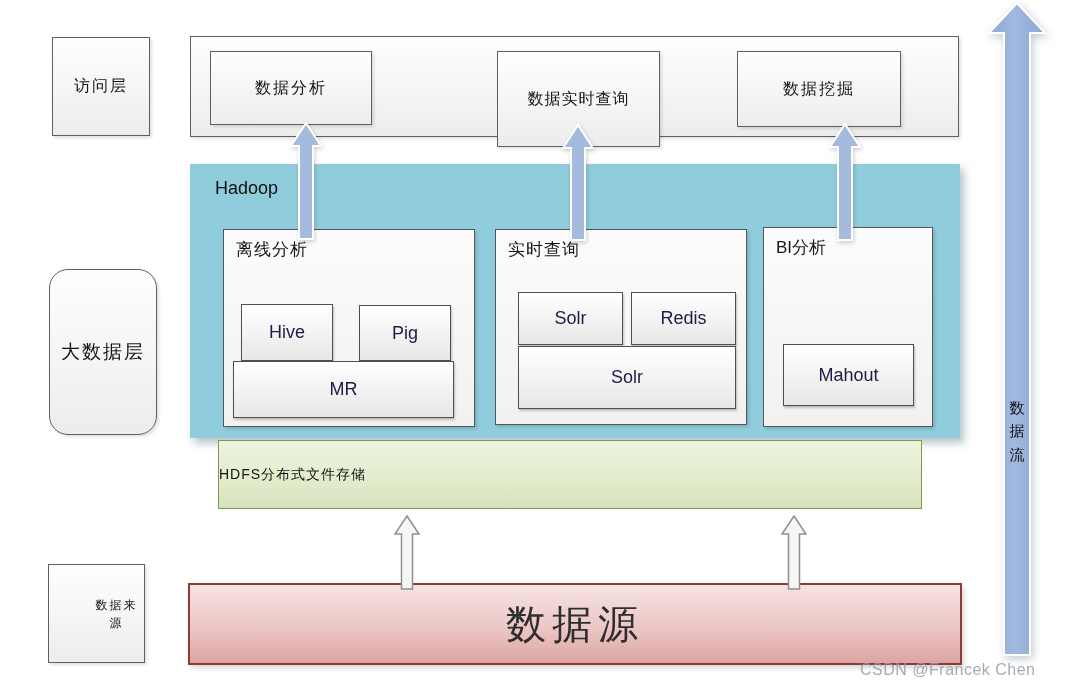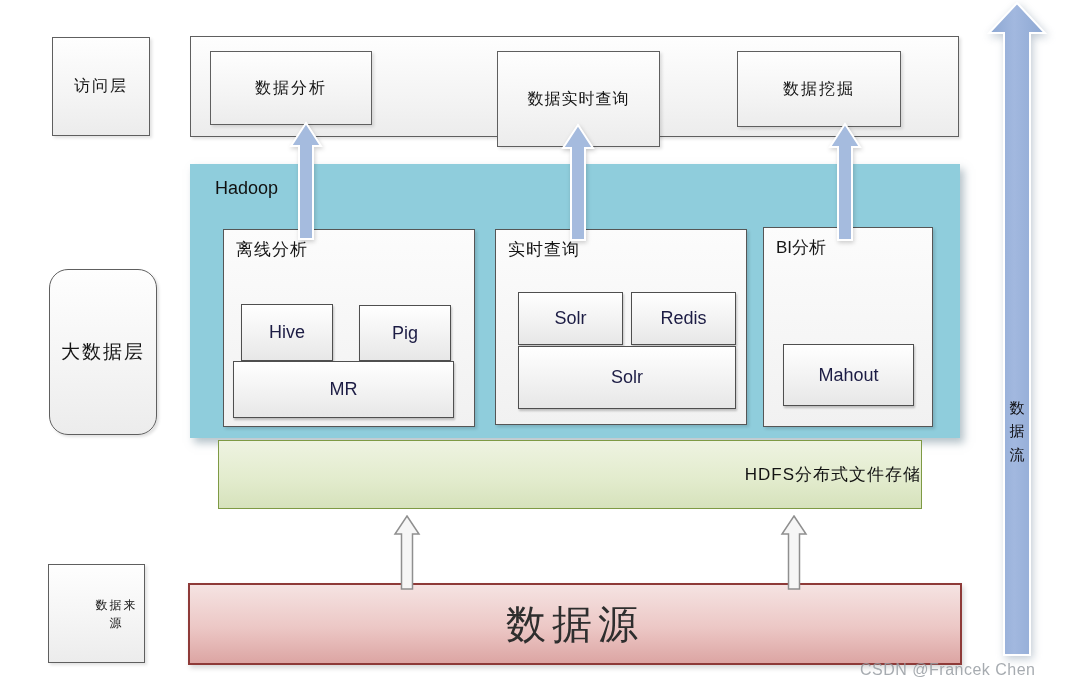--- a/index.html
+++ b/index.html
@@ -31,22 +31,22 @@
     font-size:18px;color:#1c1c44;
   }
   .hadoop{
     background:#8fcddc;
     box-shadow:4px 5px 8px rgba(110,135,150,0.5);
   }
   .hadoop-title{position:absolute;left:25px;top:14px;font-size:18px;color:#101010;}
   .hdfs{
     background:linear-gradient(to bottom,#eef3e1 0%,#e3ecce 55%,#d6e2bc 100%);
     border:1.5px solid #7e9a44;
-    display:flex;align-items:center;justify-content:flex-end;
-    font-size:17px;color:#131313;letter-spacing:1px;
+    display:flex;align-items:center;justify-content:flex-start;
+    font-size:14px;color:#131313;letter-spacing:1px;
   }
   .source{
     background:linear-gradient(to bottom,#f5e3e2 0%,#ecc7c5 55%,#dca5a3 100%);
     border:2px solid #8e3a38;
     box-shadow:2px 3px 5px rgba(0,0,0,0.16);
     display:flex;align-items:center;justify-content:center;
     font-size:40px;letter-spacing:6px;color:#2e2e2e;
   }
   .flow-label{
     width:20px;font-size:15px;line-height:1.55;text-align:center;color:#101014;

